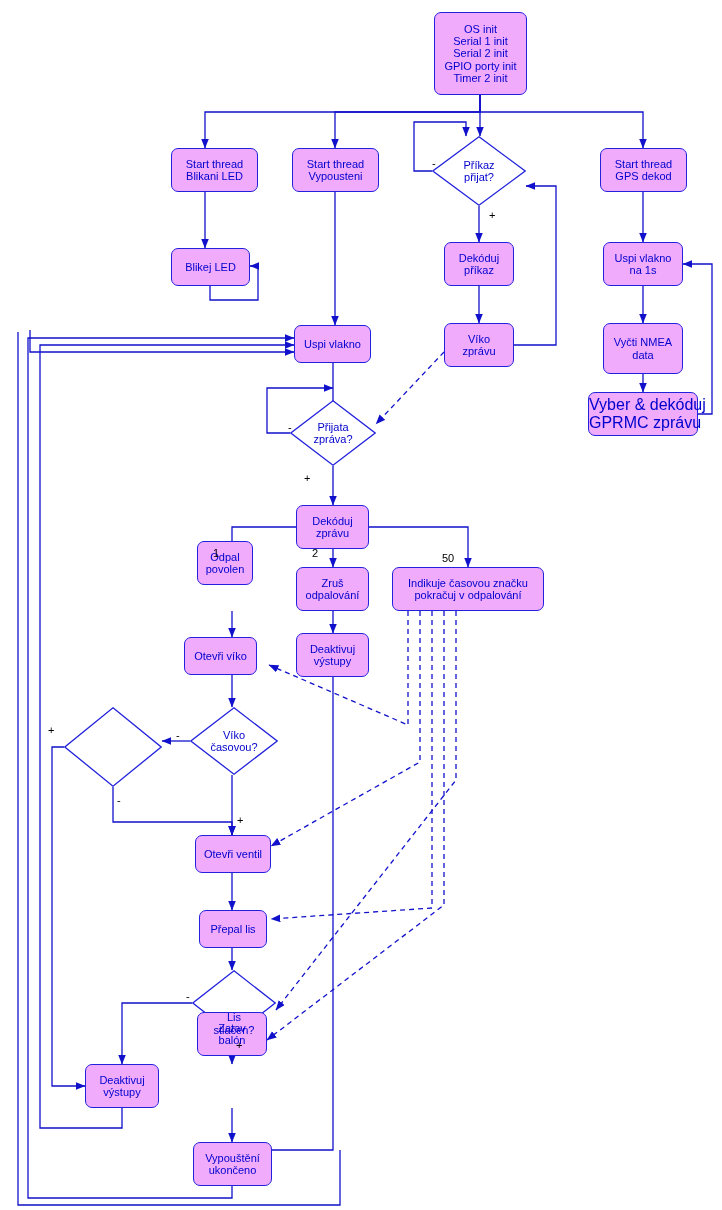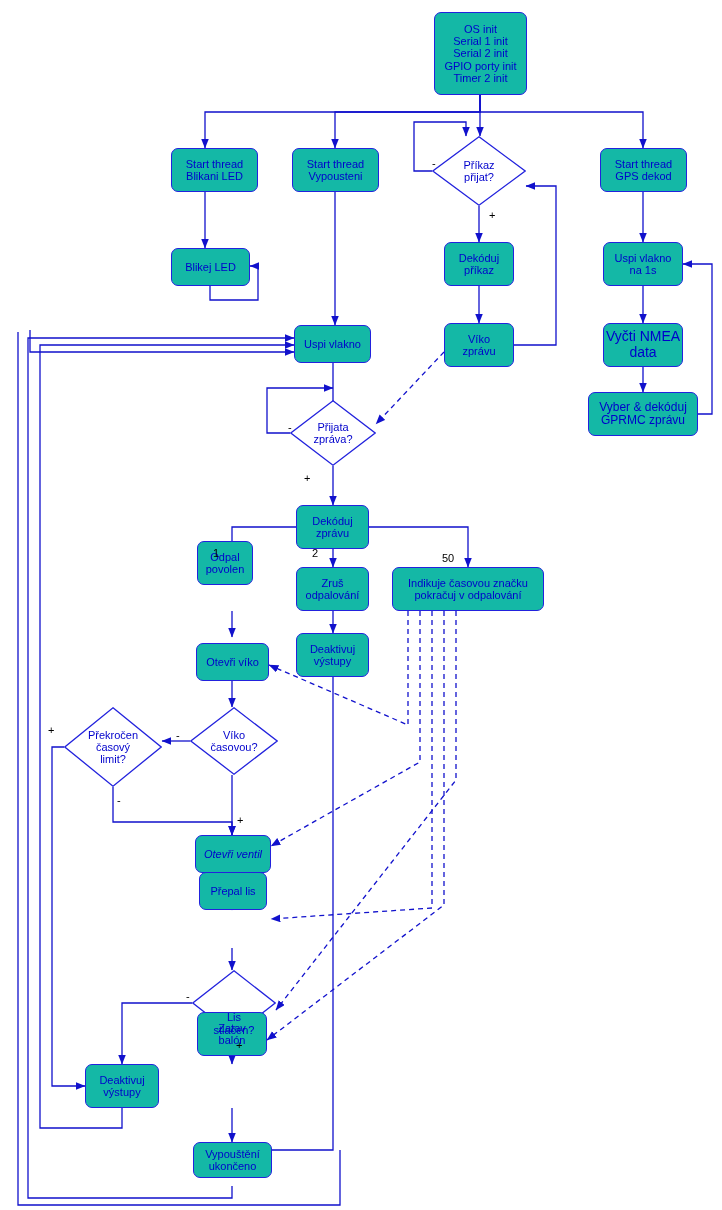--- a/index.html
+++ b/index.html
@@ -28,21 +28,21 @@
     position: absolute;
     box-sizing: border-box;
     color: #0000cc;
     text-align: center;
     line-height: 1.12;
     white-space: pre;
   }
   .node.box {
     border: 1px solid #2222dd;
     border-radius: 7px;
-    background: #14b8a6;
+    background: #f0abfc;
     display: flex;
     align-items: center;
     justify-content: center;
   }
   .node.box .label {
     display: block;
     width: 100%;
     padding: 0 2px;
   }
   .node.diamond {
@@ -146,59 +146,57 @@
       <div class="node box" style="left: 600px; top: 148px; width: 87px; height: 44px; font-size: 11px;"><span class="label" style="color: rgb(0, 0, 204);">Start thread
 GPS dekod</span></div>
       <div class="node box" style="left: 171px; top: 248px; width: 79px; height: 38px; font-size: 11px;"><span class="label" style="color: rgb(0, 0, 204);">Blikej LED</span></div>
       <div class="node box" style="left: 444px; top: 242px; width: 70px; height: 44px; font-size: 11px;"><span class="label" style="color: rgb(0, 0, 204);">Dekóduj
 příkaz</span></div>
       <div class="node box" style="left: 603px; top: 242px; width: 80px; height: 44px; font-size: 11px;"><span class="label" style="color: rgb(0, 0, 204);">Uspi vlakno
 na 1s</span></div>
       <div class="node box" style="left: 294px; top: 325px; width: 77px; height: 38px; font-size: 11px;"><span class="label" style="color: rgb(0, 0, 204);">Uspi vlakno</span></div>
       <div class="node box" style="left: 444px; top: 323px; width: 70px; height: 44px; font-size: 11px;"><span class="label" style="color: rgb(0, 0, 204);">Víko
 zprávu</span></div>
-      <div class="node box" style="left: 603px; top: 323px; width: 80px; height: 44px; font-size: 14px;"><span class="label" style="color: rgb(0, 0, 204);">Vyčti NMEA
+      <div class="node box" style="left: 603px; top: 323px; width: 80px; height: 51px; font-size: 11px;"><span class="label" style="color: rgb(0, 0, 204);">Vyčti NMEA
 data</span></div>
       <div class="node diamond" style="left: 290px; top: 400px; width: 86px; height: 66px; font-size: 11px;"><svg class="dshape" viewBox="0 0 86 66">
           <polygon points="43,0.8 85.2,33 43,65.2 0.8,33" fill="#ffffff" stroke="#2222dd" stroke-width="1.3"></polygon>
         </svg><span class="label" style="color: rgb(0, 0, 204);">Přijata
 zpráva?</span></div>
-      <div class="node box" style="left: 588px; top: 392px; width: 110px; height: 44px; font-size: 12px;"><span class="label" style="color: rgb(0, 0, 204);">Vyber &amp; dekóduj
+      <div class="node box" style="left: 588px; top: 392px; width: 110px; height: 44px; font-size: 16px;"><span class="label" style="color: rgb(0, 0, 204);">Vyber &amp; dekóduj
 GPRMC zprávu</span></div>
       <div class="node box" style="left: 296px; top: 505px; width: 73px; height: 44px; font-size: 11px;"><span class="label" style="color: rgb(0, 0, 204);">Dekóduj
 zprávu</span></div>
       <div class="node box" style="left: 197px; top: 541px; width: 56px; height: 44px; font-size: 11px;"><span class="label" style="color: rgb(0, 0, 204);">Odpal
 povolen</span></div>
       <div class="node box" style="left: 296px; top: 567px; width: 73px; height: 44px; font-size: 11px;"><span class="label" style="color: rgb(0, 0, 204);">Zruš
 odpalování</span></div>
       <div class="node box" style="left: 392px; top: 567px; width: 152px; height: 44px; font-size: 11px;"><span class="label" style="color: rgb(0, 0, 204);">Indikuje časovou značku
 pokračuj v odpalování</span></div>
-      <div class="node box" style="left: 196px; top: 637px; width: 73px; height: 38px; font-size: 11px; margin-top: 6px;"><span class="label" style="color: rgb(0, 0, 204);">Otevři víko</span></div>
+      <div class="node box" style="left: 184px; top: 637px; width: 73px; height: 38px; font-size: 11px;"><span class="label" style="color: rgb(0, 0, 204);">Otevři víko</span></div>
       <div class="node box" style="left: 296px; top: 633px; width: 73px; height: 44px; font-size: 11px;"><span class="label" style="color: rgb(0, 0, 204);">Deaktivuj
 výstupy</span></div>
       <div class="node diamond" style="left: 64px; top: 707px; width: 98px; height: 80px; font-size: 11px;"><svg class="dshape" viewBox="0 0 98 80">
           <polygon points="49,0.8 97.2,40 49,79.2 0.8,40" fill="#ffffff" stroke="#2222dd" stroke-width="1.3"></polygon>
-        </svg><span class="label" style="color: rgb(0, 0, 204);">Překročen
-časový
-limit?</span></div>
+        </svg></div>
       <div class="node diamond" style="left: 190px; top: 707px; width: 88px; height: 68px; font-size: 11px;"><svg class="dshape" viewBox="0 0 88 68">
           <polygon points="44,0.8 87.2,34 44,67.2 0.8,34" fill="#ffffff" stroke="#2222dd" stroke-width="1.3"></polygon>
         </svg><span class="label" style="color: rgb(0, 0, 204);">Víko
 časovou?</span></div>
-      <div class="node box" style="left: 195px; top: 835px; width: 76px; height: 38px; font-size: 11px; font-style: italic;"><span class="label" style="color: rgb(0, 0, 204);">Otevři ventil</span></div>
-      <div class="node box" style="left: 199px; top: 872px; width: 68px; height: 38px; font-size: 11px;"><span class="label" style="color: rgb(0, 0, 204);">Přepal lis</span></div>
+      <div class="node box" style="left: 195px; top: 835px; width: 76px; height: 38px; font-size: 11px;"><span class="label" style="color: rgb(0, 0, 204);">Otevři ventil</span></div>
+      <div class="node box" style="left: 199px; top: 910px; width: 68px; height: 38px; font-size: 11px;"><span class="label" style="color: rgb(0, 0, 204);">Přepal lis</span></div>
       <div class="node diamond" style="left: 192px; top: 970px; width: 84px; height: 66px; font-size: 11px; align-items: flex-end;"><svg class="dshape" viewBox="0 0 84 66">
           <polygon points="42,0.8 83.2,33 42,65.2 0.8,33" fill="#ffffff" stroke="#2222dd" stroke-width="1.3"></polygon>
         </svg><span class="label" style="color: rgb(0, 0, 204);">Lis
 stlačen?</span></div>
       <div class="node box" style="left: 85px; top: 1064px; width: 74px; height: 44px; font-size: 11px;"><span class="label" style="color: rgb(0, 0, 204);">Deaktivuj
 výstupy</span></div>
       <div class="node box" style="left: 197px; top: 1012px; width: 70px; height: 44px; font-size: 11px;"><span class="label" style="color: rgb(0, 0, 204);">Zatav
 balón</span></div>
-      <div class="node box" style="left: 193px; top: 1142px; width: 79px; height: 36px; font-size: 11px;"><span class="label" style="color: rgb(0, 0, 204);">Vypouštění
+      <div class="node box" style="left: 193px; top: 1142px; width: 79px; height: 44px; font-size: 11px;"><span class="label" style="color: rgb(0, 0, 204);">Vypouštění
 ukončeno</span></div>
     </div>
   <div id="label-layer">
       <span class="edge-label" style="left: 432px; top: 158px; color: rgb(0, 0, 0);">-</span>
       <span class="edge-label" style="left: 489px; top: 210px; color: rgb(0, 0, 0);">+</span>
       <span class="edge-label" style="left: 288px; top: 422px; color: rgb(0, 0, 0);">-</span>
       <span class="edge-label" style="left: 304px; top: 473px; color: rgb(0, 0, 0);">+</span>
       <span class="edge-label" style="left: 213px; top: 548px; color: rgb(0, 0, 0);">1</span>
       <span class="edge-label" style="left: 312px; top: 548px; color: rgb(0, 0, 0);">2</span>
       <span class="edge-label" style="left: 442px; top: 553px; color: rgb(0, 0, 0);">50</span>

